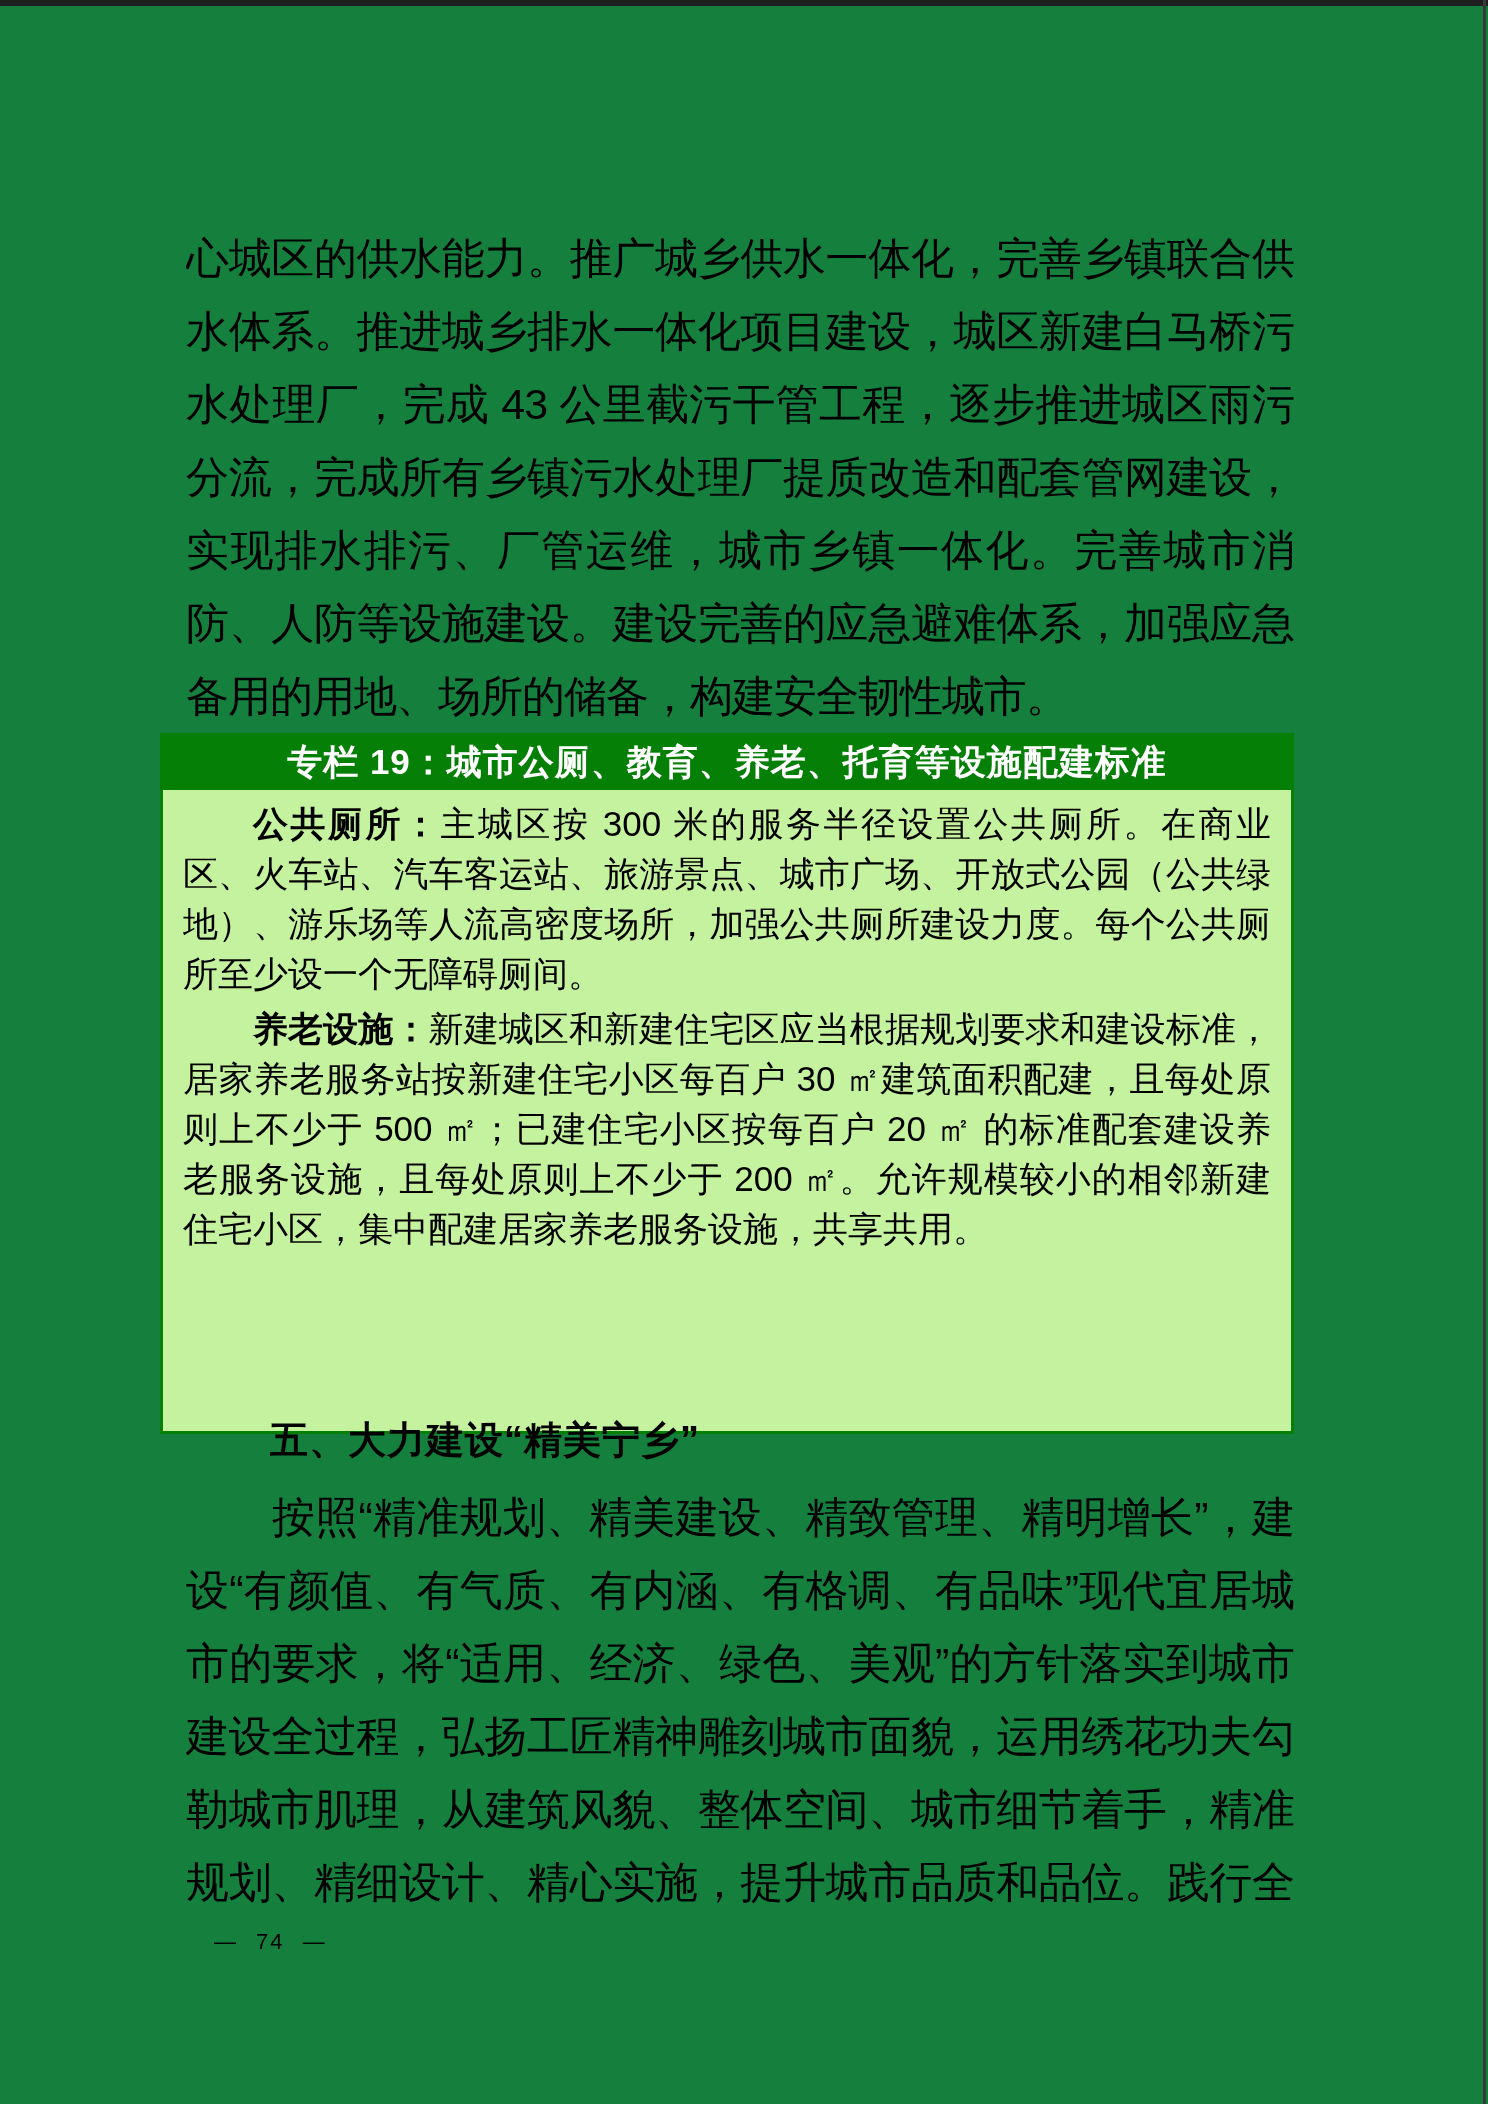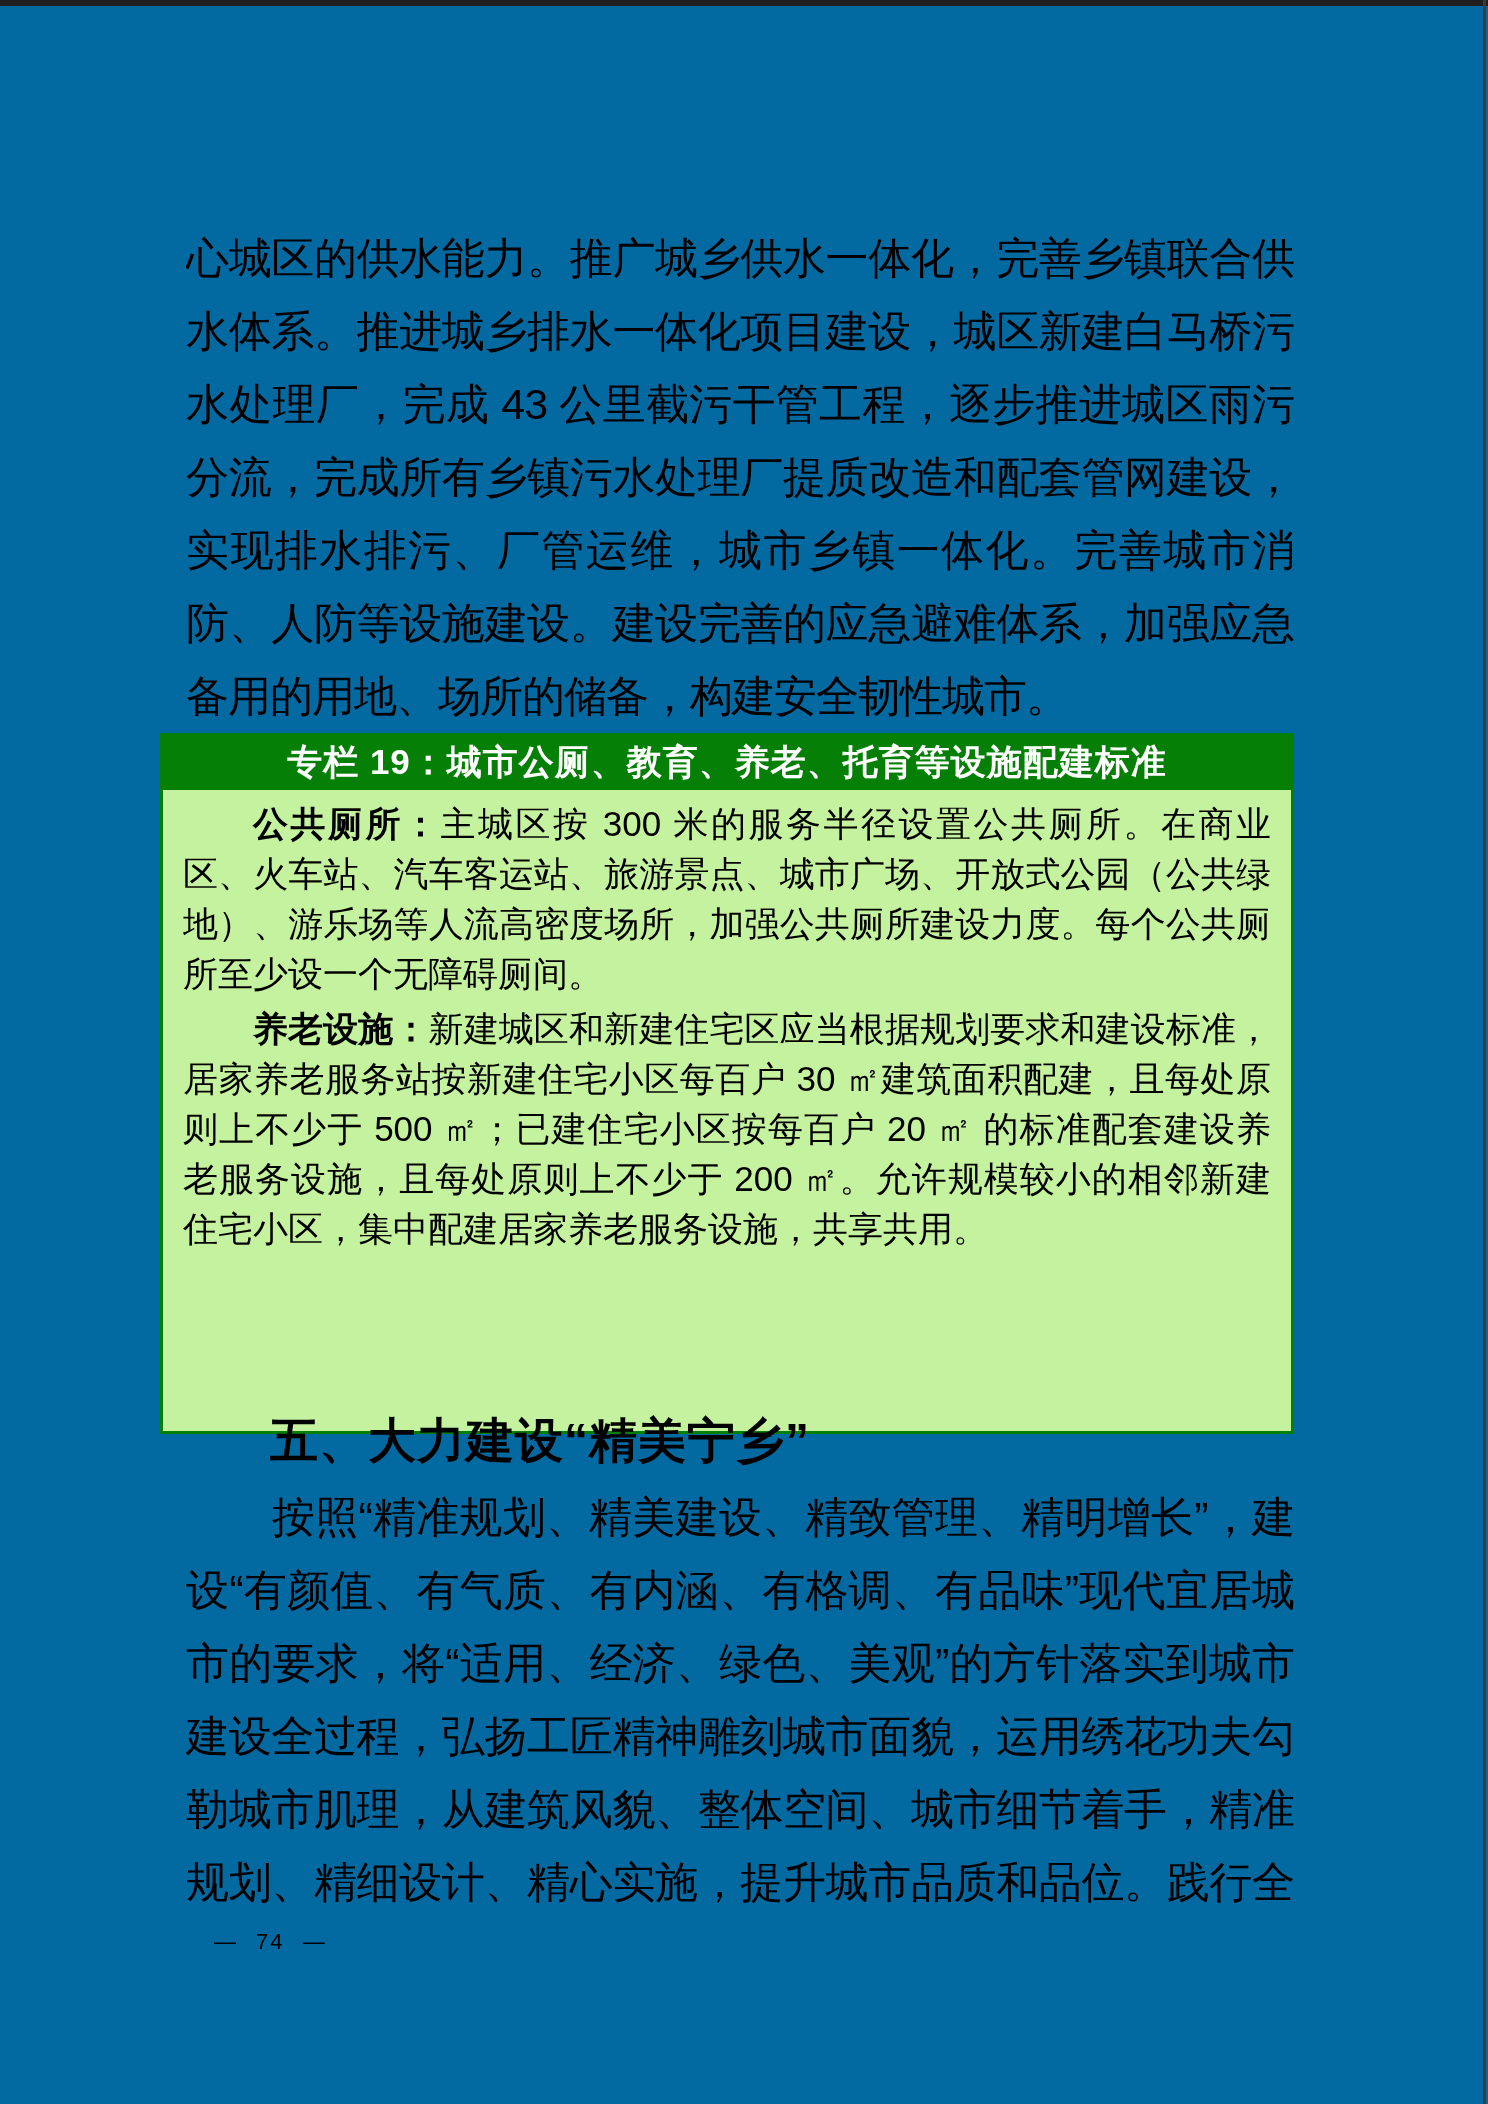--- a/index.html
+++ b/index.html
@@ -4,21 +4,21 @@
 <style>
   html, body { margin: 0; padding: 0; }
   body {
     width: 1488px; height: 2104px;
     background: #ffffff;
     font-family: "Liberation Sans", "DejaVu Sans", sans-serif;
     color: #000000;
     position: relative;
     overflow: hidden;
   }
-  .page { position: absolute; inset: 0; background: #0369a1; }
+  .page { position: absolute; inset: 0; background: #15803d; }
 
   .top-edge {
     position: absolute; top: 0; left: 0; width: 1488px; height: 6px;
     background: #1f1f1f;
   }
   .right-edge {
     position: absolute; top: 0; right: 2px; width: 3px; height: 2104px;
     background: #3a3a3a;
   }
 
@@ -59,21 +59,21 @@
     margin: 0 0 5px 0;
     font-size: 35px; line-height: 50px; letter-spacing: 0px;
     text-align: justify; text-indent: 2em;
     color: #000;
   }
   .panel-label { font-weight: bold; }
 
   .section-heading {
     position: absolute; top: 1404px; left: 0; width: 1108px;
     margin: 0;
-    font-size: 48px; line-height: 73px; font-weight: bold;
+    font-size: 38px; line-height: 73px; font-weight: bold;
     text-indent: 84px; letter-spacing: 1px;
     color: #000;
   }
   .para-section {
     position: absolute; top: 1481px; left: 0; width: 1108px;
     height: 438px; overflow: hidden;
     text-indent: 2em;
   }
 
   .page-number {

